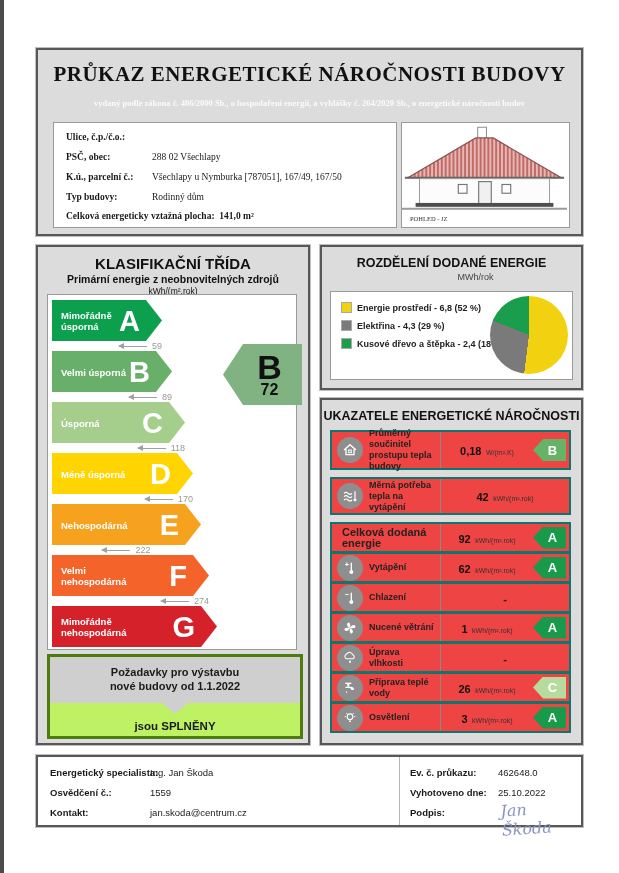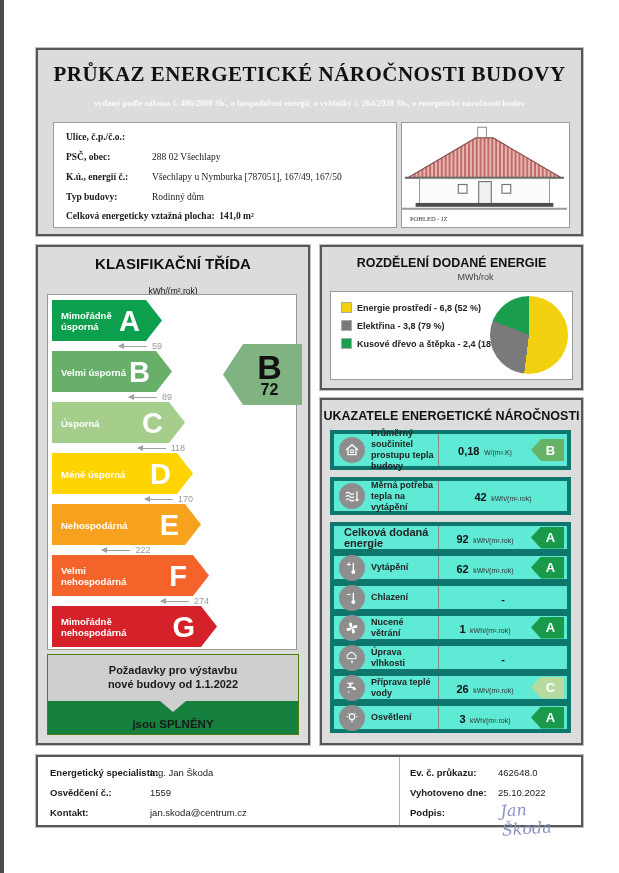--- a/index.html
+++ b/index.html
@@ -18,30 +18,30 @@
   .sec-title{position:absolute;left:0;width:100%;text-align:center;font-weight:bold;color:#111;}
   .arrow{position:relative;height:41px;margin-bottom:0;clip-path:polygon(0 0,calc(100% - 16px) 0,100% 50%,calc(100% - 16px) 100%,0 100%);color:#fff;}
   .arrow .lbl{position:absolute;left:9px;top:50%;transform:translateY(-50%);font-size:9.5px;font-weight:bold;line-height:11px;width:84px;}
   .arrow .ltr{position:absolute;right:22px;top:50%;transform:translateY(-50%);font-size:29px;font-weight:bold;}
   .thr{height:10px;line-height:10px;text-align:right;font-size:9px;color:#999;margin:0;}
   .thr .aline{display:inline-block;position:relative;width:28px;height:1px;background:#a0a0a0;vertical-align:middle;margin-right:5px;}
   .thr .aline::before{content:"";position:absolute;left:-1px;top:-3px;border-style:solid;border-width:3.5px 6px 3.5px 0;border-color:transparent #a0a0a0 transparent transparent;}
   .cur-arrow{position:absolute;clip-path:polygon(20px 0,100% 0,100% 100%,20px 100%,0 50%);display:flex;flex-direction:column;align-items:center;justify-content:center;padding-left:14px;box-sizing:border-box;}
   .cur-arrow .ltr{font-size:34px;font-weight:bold;color:#111;line-height:30px;}
   .cur-arrow .val{font-size:16px;font-weight:bold;color:#111;line-height:16px;}
-  .req-box{position:absolute;background:#15803d;border:1px solid #4d7c0f;}
+  .req-box{position:absolute;background:#bef264;border:3px solid #4d7c0f;}
   .req-top{position:relative;background:#cfcfcf;height:46px;text-align:center;font-size:11px;font-weight:bold;padding-top:8px;box-sizing:border-box;line-height:14px;}
   .req-top::after{content:"";position:absolute;left:50%;bottom:-11px;transform:translateX(-50%);border-style:solid;border-width:11px 13px 0 13px;border-color:#cfcfcf transparent transparent transparent;z-index:2;}
   .req-bottom{text-align:center;font-size:11.5px;font-weight:bold;padding-top:17px;}
   
   .legend-item{position:absolute;left:10px;font-size:9px;font-weight:bold;color:#222;white-space:nowrap;}
   .legend-item .sq{display:inline-block;width:11px;height:11px;vertical-align:-2px;margin-right:5px;border:1px solid #aaa;box-sizing:border-box;}
   .pie{position:absolute;border-radius:50%;}
   
-  .ind-row{position:relative;display:flex;align-items:center;background:#5eead4;border:4px solid #0f766e;box-sizing:border-box;}
+  .ind-row{position:relative;display:flex;align-items:center;background:#ef4444;border:2px solid #0f766e;box-sizing:border-box;}
   .ind-left{flex:1;display:flex;align-items:center;min-width:0;}
   .icon-circ{width:26px;height:26px;border-radius:50%;background:#8e8e8e;margin:0 6px 0 5px;flex:none;display:flex;align-items:center;justify-content:center;}
   .ind-lbl{font-size:9px;font-weight:bold;color:#222;line-height:11px;padding-right:4px;}
   .ind-right{width:128px;flex:none;align-self:stretch;border-left:1px solid #8a8a8a;display:flex;align-items:center;}
   .cell-val{flex:1;text-align:center;white-space:nowrap;}
   .cell-val .num{font-size:11px;font-weight:bold;color:#111;}
   .cell-val .unit{font-size:7px;color:#333;}
   .badge{width:33px;height:22px;flex:none;margin-right:3px;clip-path:polygon(10px 0,100% 0,100% 100%,10px 100%,0 50%);display:flex;align-items:center;justify-content:center;color:#fff;font-size:13px;font-weight:bold;padding-left:6px;box-sizing:border-box;}
   
   .ft-row{position:absolute;font-size:9.5px;white-space:nowrap;}
@@ -59,21 +59,21 @@
     <div class="hdr-sub">vydaný podle zákona č. 406/2000 Sb., o hospodaření energií, a vyhlášky č. 264/2020 Sb., o energetické náročnosti budov</div>
 
     <div class="inset" style="left:15px;top:72px;width:342px;height:104px;">
       <div class="bi-row" style="top:9px;">
         <b>Ulice, č.p./č.o.:</b><span></span>
       </div>
       <div class="bi-row" style="top:29px;">
         <b>PSČ, obec:</b><span>288 02 Všechlapy</span>
       </div>
       <div class="bi-row" style="top:49px;">
-        <b>K.ú., energií č.:</b><span>Všechlapy u Nymburka [787051], 167/49, 167/50</span>
+        <b>K.ú., parcelní č.:</b><span>Všechlapy u Nymburka [787051], 167/49, 167/50</span>
       </div>
       <div class="bi-row" style="top:69px;">
         <b>Typ budovy:</b><span>Rodinný dům</span>
       </div>
       <div class="bi-area" style="top:88px;">
         <span>Celková energeticky vztažná plocha:</span>&nbsp;&nbsp;<span>141,0 m²</span>
       </div>
     </div>
 
     <div class="inset" style="left:363px;top:72px;width:167px;height:104px;">
@@ -93,20 +93,21 @@
         <rect x="79" y="60" width="13" height="24" fill="#f0f0f0" stroke="#777" stroke-width="1.2"></rect>
         <rect x="14" y="82" width="142" height="4" fill="#4e4e4e"></rect>
         <line x1="0" y1="88" x2="170" y2="88" stroke="#9a9a9a" stroke-width="2"></line>
       </svg>
       <div class="house-label">POHLED - JZ</div>
     </div>
   </div>
 
   <div class="panel" style="left:36px;top:245px;width:270px;height:496px;">
     <div class="sec-title" style="top:8px;font-size:15px;">KLASIFIKAČNÍ TŘÍDA</div>
+    <div class="sec-title" style="top:26px;font-size:10.5px;">Primární energie z neobnovitelných zdrojů</div>
     <div class="sec-title" style="top:39px;font-size:8.5px;font-weight:normal;">kWh/(m².rok)</div>
 
     <div class="inset" style="left:9px;top:47px;width:250px;height:356px;padding:5px 12px 0 4px;box-sizing:border-box;">
       <div class="arrow" style="width: 110px; background-color: rgb(12, 160, 78);">
         <span class="lbl">Mimořádně úsporná</span>
         <span class="ltr">A</span>
       </div>
       <div class="thr" style="width:110px;"><span class="aline"></span><span>59</span></div>
       <div class="arrow" style="width: 120px; background-color: rgb(104, 176, 106);">
         <span class="lbl">Velmi úsporná</span>
@@ -154,21 +155,21 @@
   </div>
 
   <div class="panel" style="left:320px;top:245px;width:259px;height:141px;">
     <div class="sec-title" style="top:9px;font-size:12.5px;">ROZDĚLENÍ DODANÉ ENERGIE</div>
     <div class="sec-title" style="top:25px;font-size:9px;font-weight:normal;color:#444;padding-left:24px;">MWh/rok</div>
     <div class="inset" style="left:8px;top:44px;width:241px;height:87px;">
       <div class="legend-item" style="top:10px;">
         <span class="sq" style="background-color: rgb(242, 210, 16);"></span><span>Energie prostředí - 6,8 (52 %)</span>
       </div>
       <div class="legend-item" style="top:28px;">
-        <span class="sq" style="background-color: rgb(122, 122, 122);"></span><span>Elektřina - 3,8 (79 %)</span>
+        <span class="sq" style="background-color: rgb(122, 122, 122);"></span><span>Elektřina - 4,3 (29 %)</span>
       </div>
       <div class="legend-item" style="top:46px;">
         <span class="sq" style="background-color: rgb(26, 158, 77);"></span><span>Kusové dřevo a štěpka - 2,4 (18 %)</span>
       </div>
       <div class="pie" style="left: 159px; top: 4px; width: 78px; height: 78px; background: conic-gradient(rgb(242, 210, 16) 0%, rgb(242, 210, 16) 52%, rgb(122, 122, 122) 52%, rgb(122, 122, 122) 81%, rgb(26, 158, 77) 81%, rgb(26, 158, 77) 100%);"></div>
     </div>
   </div>
 
   <div class="panel" style="left:320px;top:398px;width:259px;height:343px;">
     <div class="sec-title" style="top:9px;font-size:12.5px;">UKAZATELE ENERGETICKÉ NÁROČNOSTI</div>

